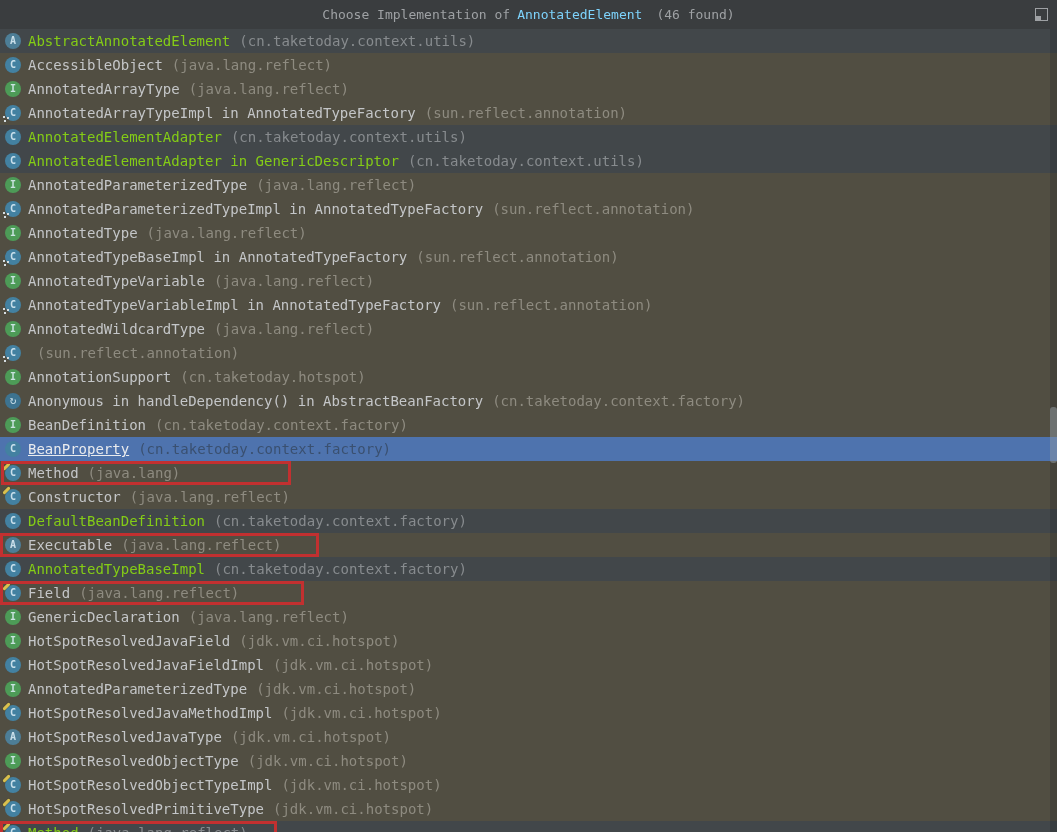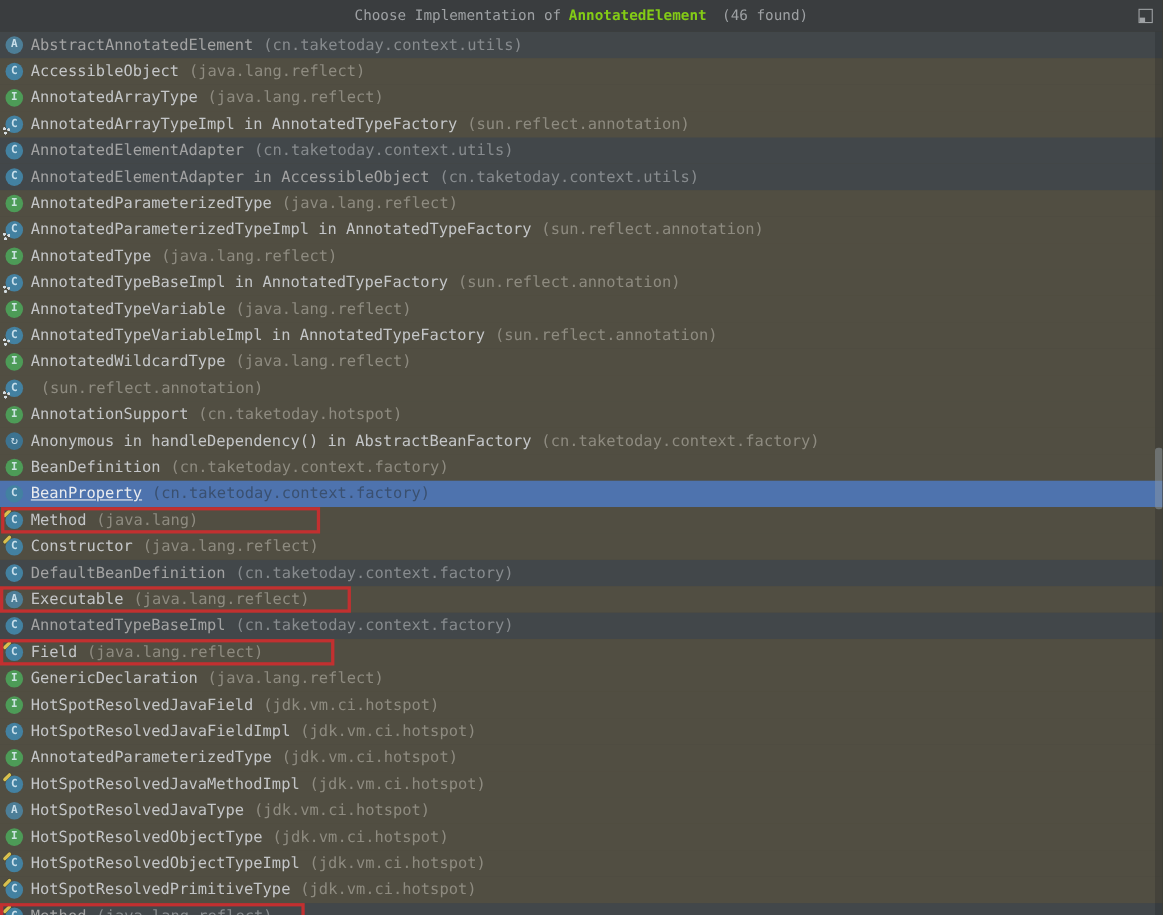--- a/index.html
+++ b/index.html
@@ -6,21 +6,21 @@
   .popup{
     position:relative;width:1057px;height:832px;overflow:hidden;
     background:#514e42;font-family:"DejaVu Sans Mono","Liberation Mono",monospace;
     -webkit-font-smoothing:antialiased;
   }
   .header{
     height:29px;background:#3a3d3f;display:flex;align-items:center;justify-content:center;
     font-size:13px;color:#9ea1a4;position:relative;flex:none;
   }
   .header .t-prefix,.header .t-count{color:#9ea1a4;}
-  .header .t-target{font-weight:bold;color:#84cc16;margin:0 7px;}
+  .header .t-target{font-weight:normal;color:#7dd3fc;margin:0 7px;}
   .header .t-count{margin-left:7px;}
   .win-icon{
     position:absolute;right:9px;top:8px;width:11px;height:11px;
     border:1px solid #9ea1a4;background:transparent;cursor:pointer;
   }
   .win-icon::after{
     content:"";position:absolute;left:0;bottom:0;width:5px;height:4px;background:#9ea1a4;
   }
   .list{position:relative;}
   .row{
@@ -48,21 +48,21 @@
   }
   
   .icon.nested-class::after{
     content:"";position:absolute;left:-3px;bottom:-2px;width:8px;height:8px;
     background-image:
       radial-gradient(circle at 2px 2px,#d5dde1 1.2px,transparent 1.5px),
       radial-gradient(circle at 6px 3px,#d5dde1 1.2px,transparent 1.5px),
       radial-gradient(circle at 3px 6px,#d5dde1 1.2px,transparent 1.5px);
   }
   .name{color:#c4c6c8;white-space:pre;}
-  .row.dark .name{color:#a3a3a3;}
+  .row.dark .name{color:#84cc16;}
   .row.selected .name{color:#e9ebee;text-decoration:underline;}
   .pkg{margin-left:9px;white-space:pre;color:#8e8b80;}
   .row.dark .pkg{color:#878b8e;}
   .row.selected .pkg{color:#3a5070;}
   .red-box{
     position:absolute;top:0;height:24px;box-sizing:border-box;
     border:3px solid #c23030;pointer-events:none;z-index:5;
   }
   .row.cut{overflow:visible;}
   .scroll-track{
@@ -105,21 +105,21 @@
         <span class="name">AnnotatedArrayTypeImpl in AnnotatedTypeFactory</span>
         <span class="pkg">(sun.reflect.annotation)</span>
       </div>
       <div class="row dark">
         <span class="icon class">C</span>
         <span class="name">AnnotatedElementAdapter</span>
         <span class="pkg">(cn.taketoday.context.utils)</span>
       </div>
       <div class="row dark">
         <span class="icon class">C</span>
-        <span class="name">AnnotatedElementAdapter in AccessibleObject</span>
+        <span class="name">AnnotatedElementAdapter in GenericDescriptor</span>
         <span class="pkg">(cn.taketoday.context.utils)</span>
       </div>
       <div class="row olive">
         <span class="icon interface">I</span>
         <span class="name">AnnotatedParameterizedType</span>
         <span class="pkg">(java.lang.reflect)</span>
       </div>
       <div class="row olive">
         <span class="icon nested-class">C</span>
         <span class="name">AnnotatedParameterizedTypeImpl in AnnotatedTypeFactory</span>

